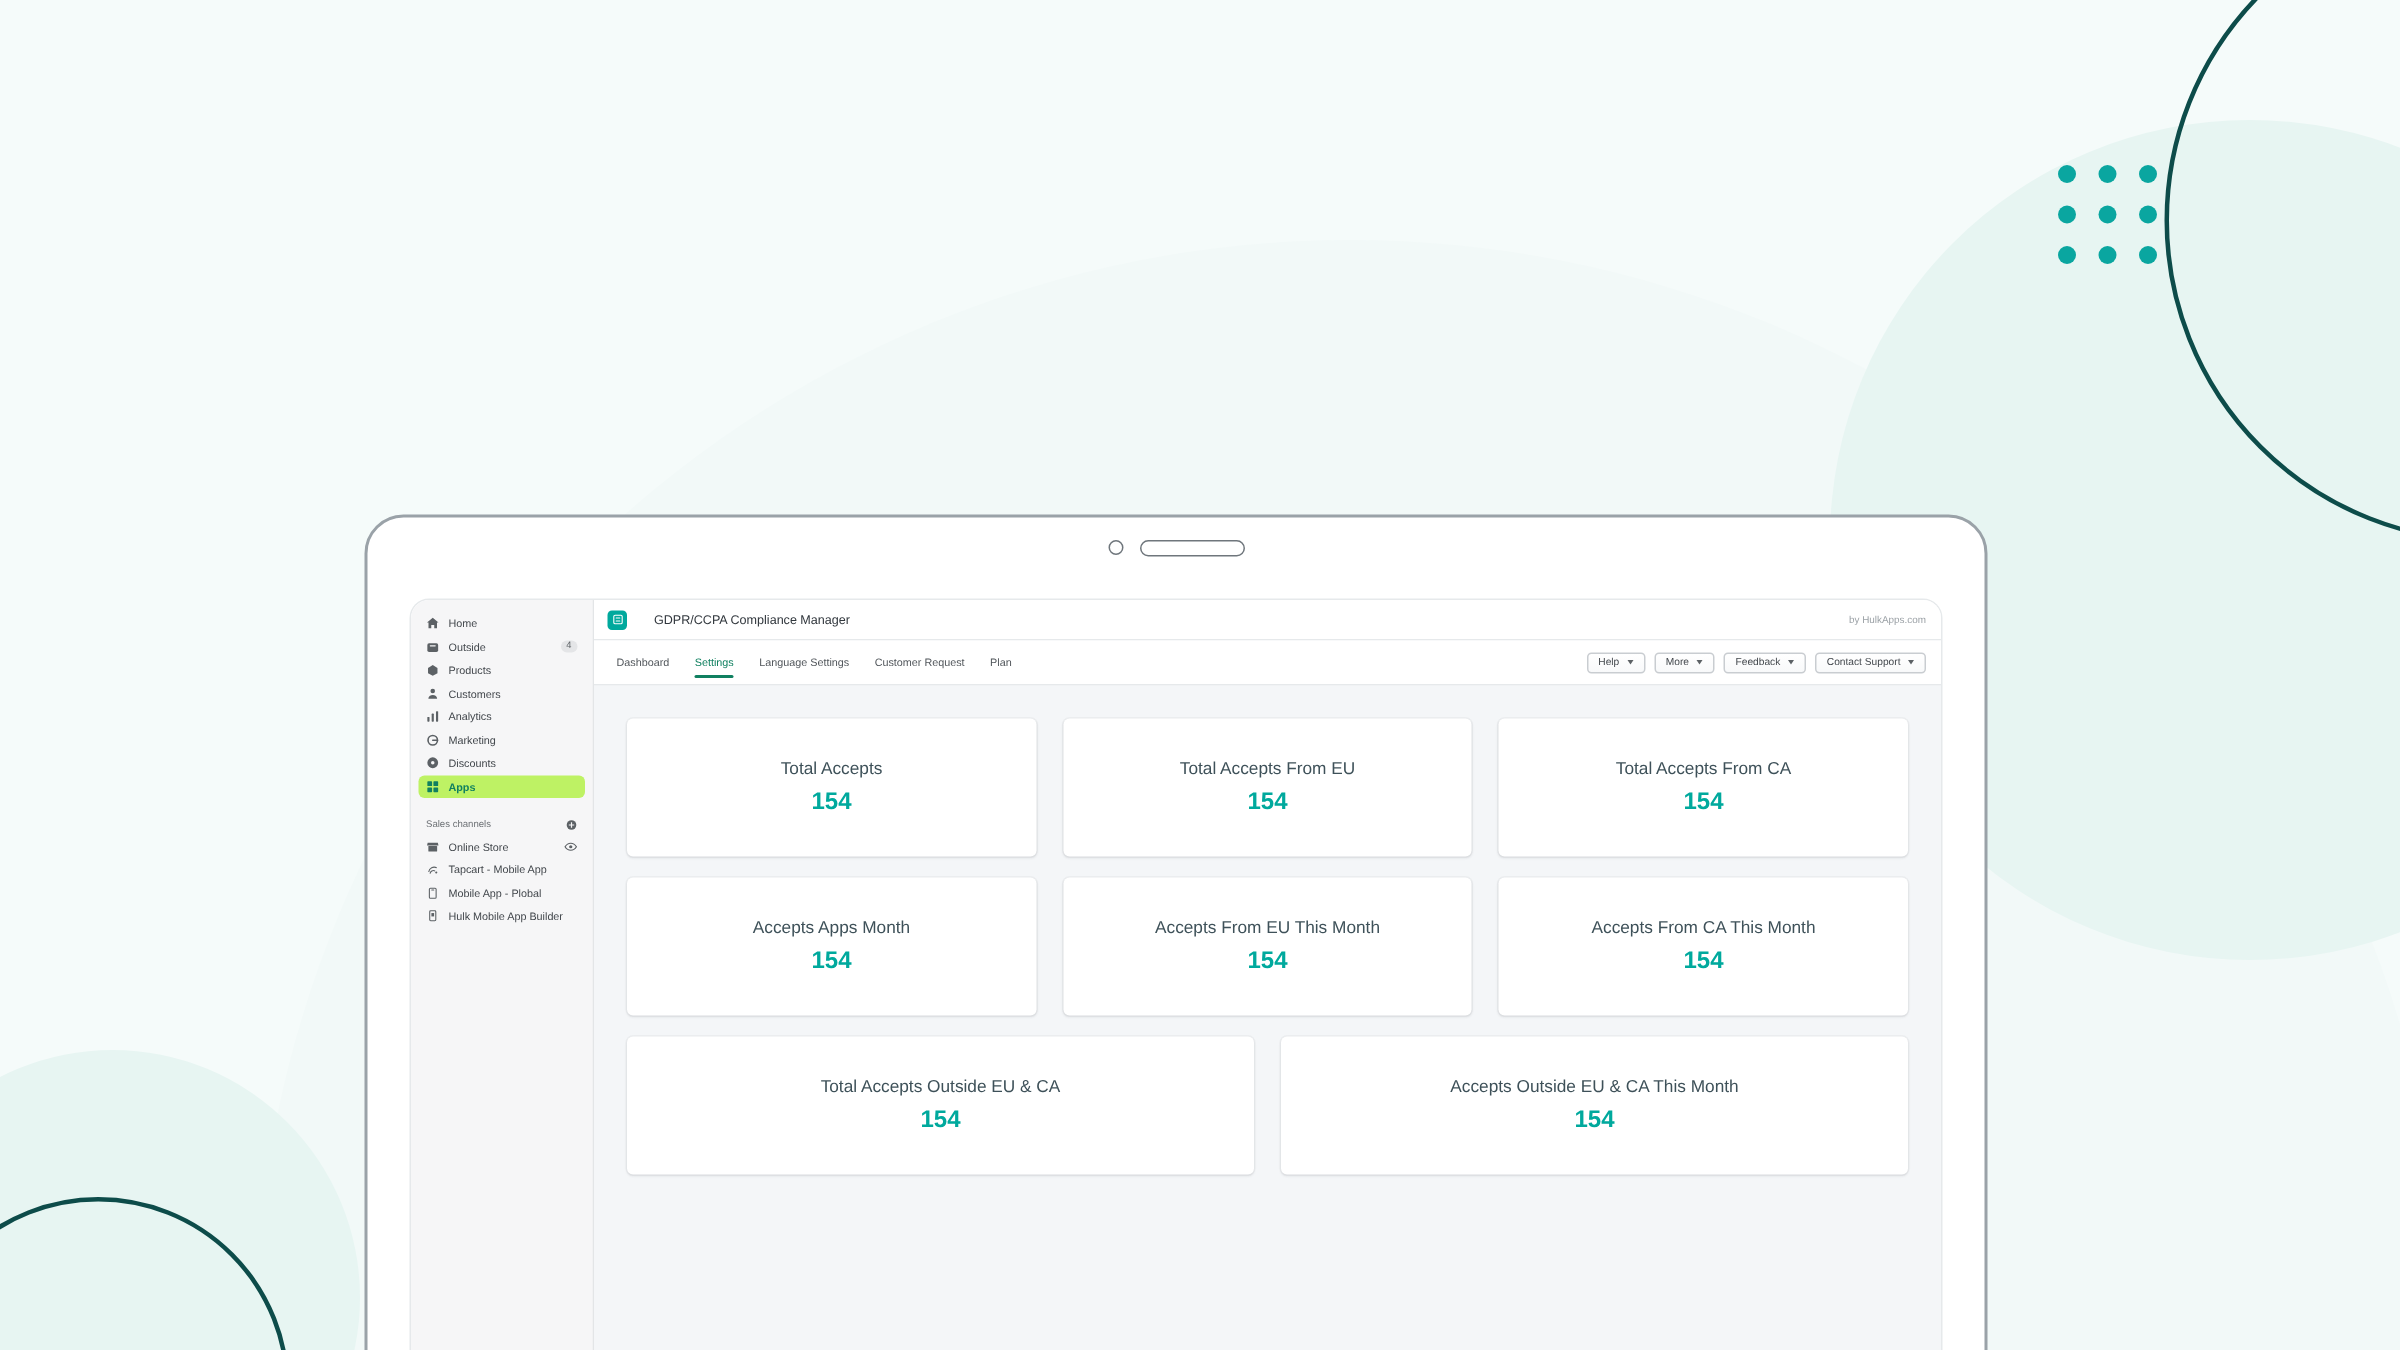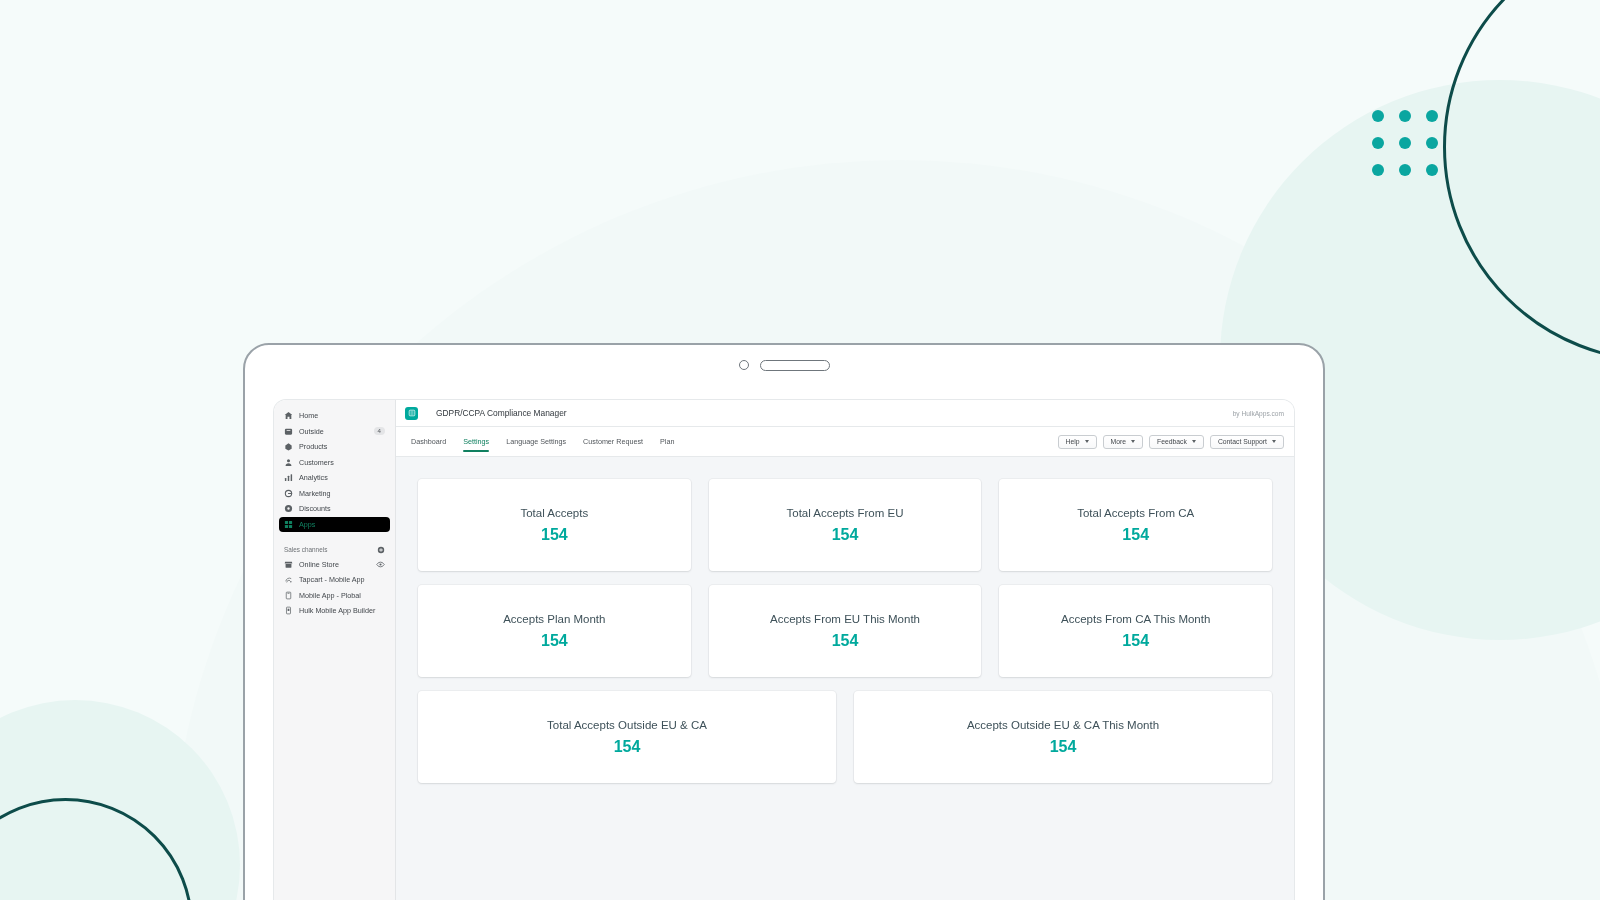--- a/index.html
+++ b/index.html
@@ -176,23 +176,23 @@
     height: 9px;
     flex: 0 0 9px;
     display: flex;
     align-items: center;
     justify-content: center;
     color: #5c6165;
   }
   .nav-item .ico svg { width: 9px; height: 9px; display: block; }
 
   .nav-item.active {
-    background: #000000;
+    background: #bef264;
     color: #108060;
-    font-weight: normal;
+    font-weight: bold;
     justify-content: flex-end;
   }
   .nav-item.active .ico { color: #108060; }
 
   .nav-label { flex: 1 1 auto; }
 
   .badge {
     font-size: 6.2px;
     color: #5c6165;
     background: #e4e5e7;
@@ -599,21 +599,21 @@
               <div class="stat-value">154</div>
             </div>
             <div class="stat-card">
               <div class="stat-title">Total Accepts From CA</div>
               <div class="stat-value">154</div>
             </div>
           </div>
 
           <div class="card-row">
             <div class="stat-card">
-              <div class="stat-title">Accepts Plan Month</div>
+              <div class="stat-title">Accepts Apps Month</div>
               <div class="stat-value">154</div>
             </div>
             <div class="stat-card">
               <div class="stat-title">Accepts From EU This Month</div>
               <div class="stat-value">154</div>
             </div>
             <div class="stat-card">
               <div class="stat-title">Accepts From CA This Month</div>
               <div class="stat-value">154</div>
             </div>

